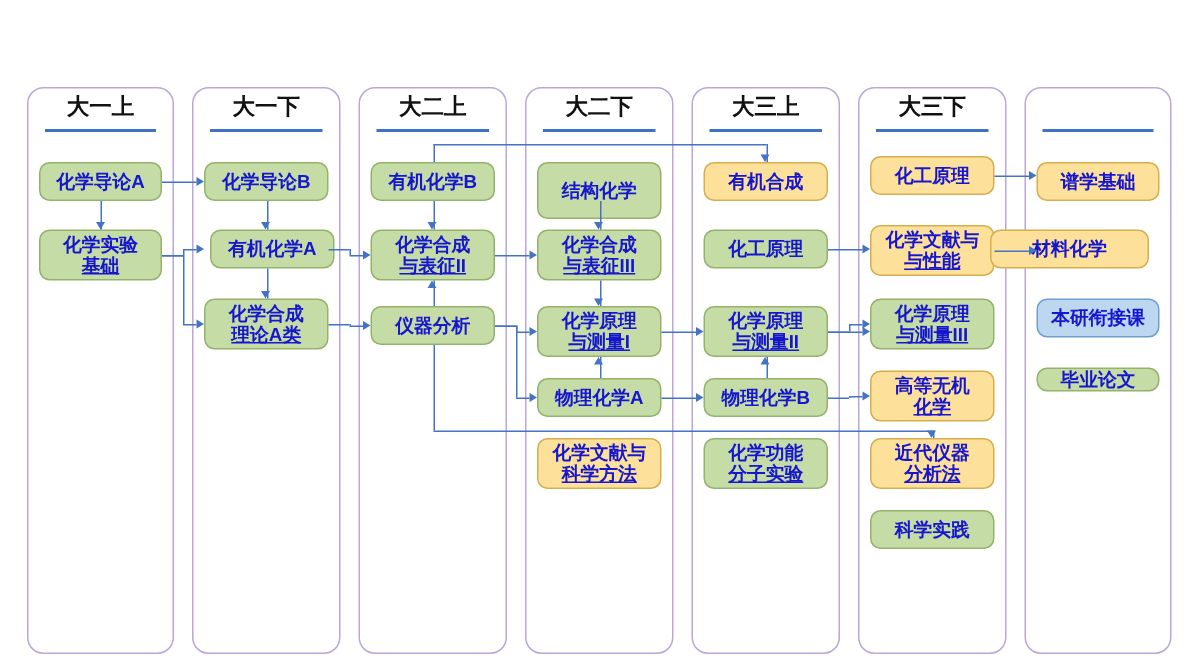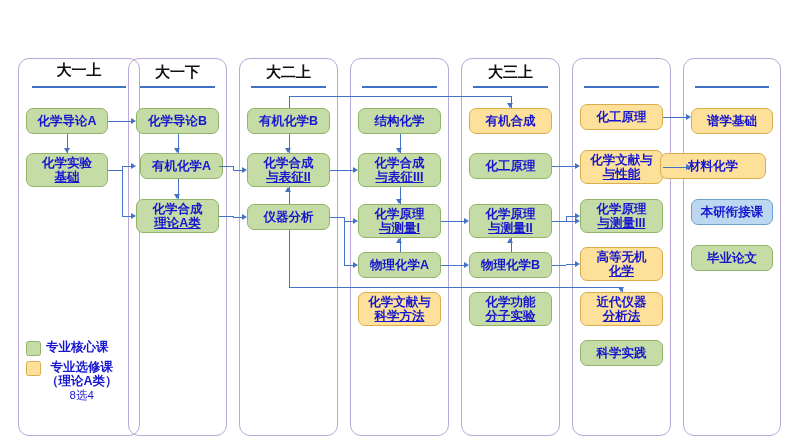--- a/index.html
+++ b/index.html
@@ -59,21 +59,21 @@
   .legend-txt .sub{display:block;font-weight:bold;}
   .legend-txt .sub2{display:block;font-weight:normal;font-size:11.5px;}
 </style>
 </head>
 <body>
 
 <div id="root">
 
 
   <div id="columns-layer">
-      <div class="col" style="left: 18px; width: 122px; font-family: Liberation Mono, monospace;">
+      <div class="col" style="left: 18px; width: 98px;">
         <div class="col-head">大一上</div>
         <div class="col-rule"></div>
       </div>
       <div class="box green" style="left: 26px; top: 108px; width: 82px; height: 26px;">
         <span>化学导论A</span>
       </div>
       <div class="box green" style="left: 26px; top: 153px; width: 82px; height: 34px;">
         <div><span>化学实验</span><span class="l2">基础</span></div>
       </div>
       <div class="col" style="left: 128px; width: 99px;">
@@ -96,23 +96,24 @@
       <div class="box green" style="left: 247px; top: 108px; width: 83px; height: 26px;">
         <span>有机化学B</span>
       </div>
       <div class="box green" style="left: 247px; top: 153px; width: 83px; height: 34px;">
         <div><span>化学合成</span><span class="l2">与表征II</span></div>
       </div>
       <div class="box green" style="left: 247px; top: 204px; width: 83px; height: 26px;">
         <span>仪器分析</span>
       </div>
       <div class="col" style="left: 350px; width: 99px;">
-        <div class="col-rule"></div>
-      </div>
-      <div class="box green" style="left: 358px; top: 108px; width: 83px; height: 26px;">
+        <div class="col-head">大二下</div>
+        <div class="col-rule"></div>
+      </div>
+      <div class="box green" style="left: 358px; top: 108px; width: 83px; height: 38px;">
         <span>结构化学</span>
       </div>
       <div class="box green" style="left: 358px; top: 153px; width: 83px; height: 34px;">
         <div><span>化学合成</span><span class="l2">与表征III</span></div>
       </div>
       <div class="box green" style="left: 358px; top: 204px; width: 83px; height: 34px;">
         <div><span>化学原理</span><span class="l2">与测量I</span></div>
       </div>
       <div class="box green" style="left: 358px; top: 252px; width: 83px; height: 26px;">
         <span>物理化学A</span>
@@ -133,20 +134,21 @@
       <div class="box green" style="left: 469px; top: 204px; width: 83px; height: 34px;">
         <div><span>化学原理</span><span class="l2">与测量II</span></div>
       </div>
       <div class="box green" style="left: 469px; top: 252px; width: 83px; height: 26px;">
         <span>物理化学B</span>
       </div>
       <div class="box green" style="left: 469px; top: 292px; width: 83px; height: 34px;">
         <div><span>化学功能</span><span class="l2">分子实验</span></div>
       </div>
       <div class="col" style="left: 572px; width: 99px;">
+        <div class="col-head">大三下</div>
         <div class="col-rule"></div>
       </div>
       <div class="box yellow" style="left: 580px; top: 104px; width: 83px; height: 26px;">
         <span>化工原理</span>
       </div>
       <div class="box yellow" style="left: 580px; top: 150px; width: 83px; height: 34px;">
         <div><span>化学文献与</span><span class="l2">与性能</span></div>
       </div>
       <div class="box green" style="left: 580px; top: 199px; width: 83px; height: 34px;">
         <div><span>化学原理</span><span class="l2">与测量III</span></div>
@@ -165,21 +167,21 @@
       </div>
       <div class="box yellow" style="left: 691px; top: 108px; width: 82px; height: 26px;">
         <span>谱学基础</span>
       </div>
       <div class="box yellow" style="left: 660px; top: 153px; width: 106px; height: 26px;">
         <span>材料化学</span>
       </div>
       <div class="box blue" style="left: 691px; top: 199px; width: 82px; height: 26px;">
         <span>本研衔接课</span>
       </div>
-      <div class="box green" style="left: 691px; top: 245px; width: 82px; height: 26px;">
+      <div class="box green" style="left: 691px; top: 245px; width: 82px; height: 16px;">
         <span>毕业论文</span>
       </div>
     </div>
   <div id="connectors-layer">
       <div class="vline" style="left: 67px; top: 134px; height: 19px;"></div>
       <div class="arrow down" style="left: 63.6px; top: 147.8px;"></div>
       <div class="vline" style="left: 177.5px; top: 134px; height: 19px;"></div>
       <div class="arrow down" style="left: 174.1px; top: 147.8px;"></div>
       <div class="vline" style="left: 177.5px; top: 179px; height: 20px;"></div>
       <div class="arrow down" style="left: 174.1px; top: 193.8px;"></div>
@@ -246,28 +248,14 @@
       <div class="vline" style="left: 288.5px; top: 96px; height: 12px;"></div>
       <div class="hline" style="left: 288.5px; top: 96px; width: 222px;"></div>
       <div class="vline" style="left: 510.5px; top: 96px; height: 12px;"></div>
       <div class="arrow down" style="left: 507.1px; top: 102.8px;"></div>
       <div class="vline" style="left: 288.5px; top: 230px; height: 57px;"></div>
       <div class="hline" style="left: 288.5px; top: 287px; width: 333px;"></div>
       <div class="vline" style="left: 621.5px; top: 287px; height: 5px;"></div>
       <div class="arrow down" style="left: 618.1px; top: 286.8px;"></div>
     </div>
 
-  <div class="legend">
-    <div class="legend-row">
-      <div class="legend-sw green"></div>
-      <div class="legend-txt">专业核心课</div>
-    </div>
-    <div class="legend-row">
-      <div class="legend-sw yellow"></div>
-      <div class="legend-txt">
-        <span>专业选修课</span>
-        <span class="sub">（理论A类）</span>
-        <span class="sub2">8选4</span>
-      </div>
-    </div>
-  </div>
 
 </div>
 
 </body></html>

